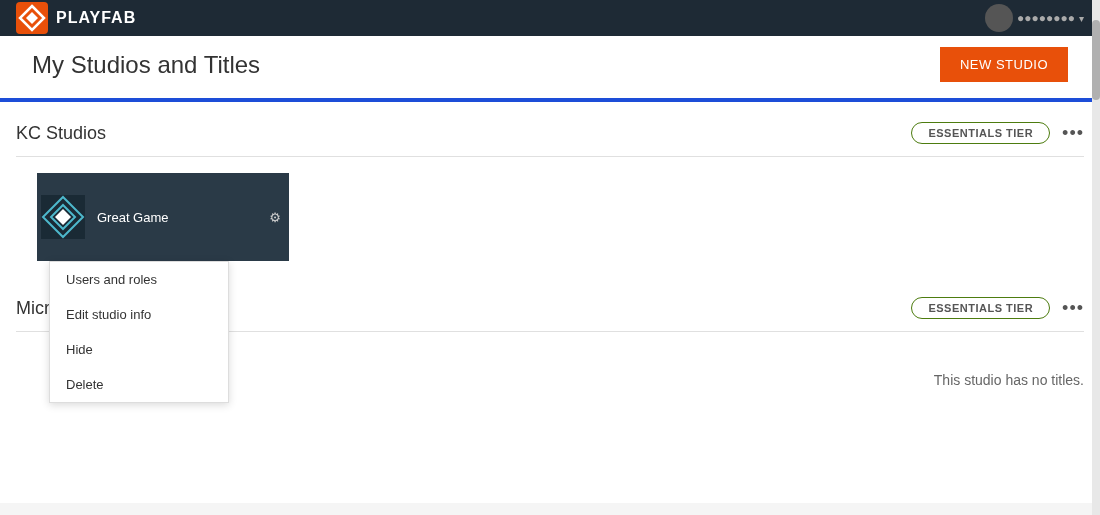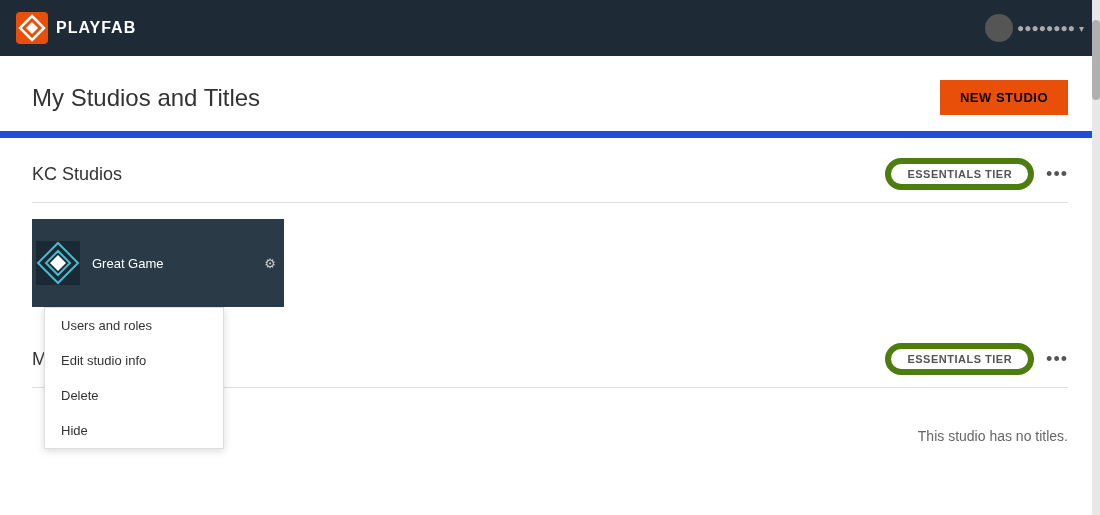--- a/index.html
+++ b/index.html
@@ -1,21 +1,21 @@
 <!DOCTYPE html>
 <html><head>
   <meta charset="utf-8">
   <style>
     * { margin: 0; padding: 0; box-sizing: border-box; }
     body { font-family: 'Segoe UI', Arial, sans-serif; background: #f5f5f5; width: 1100px; height: 515px; overflow: hidden; }
 
     
     .header {
       background: #1e2a35;
-      height: 56px;
+      height: 36px;
       display: flex;
       align-items: center;
       justify-content: space-between;
       padding: 0 16px;
     }
     .header-logo {
       display: flex;
       align-items: center;
       gap: 8px;
     }
@@ -52,63 +52,63 @@
       background: white;
       min-height: calc(515px - 48px);
       padding: 0;
     }
 
     
     .page-header {
       display: flex;
       align-items: center;
       justify-content: space-between;
-      padding: 24px 32px 16px 32px;
-      border-bottom: 7px solid #1d4ed8;
+      padding: 11px 32px 16px 32px;
+      border-bottom: 4px solid #1d4ed8;
     }
     .page-title {
       font-size: 24px;
       font-weight: 300;
       color: #333;
     }
     .new-studio-btn {
       background: #e8500a;
-      color: #000000;
+      color: #ffffff;
       border: none;
       padding: 10px 20px;
       font-size: 13px;
-      font-weight: 700;
+      font-weight: 400;
       letter-spacing: 0.5px;
       cursor: pointer;
       text-transform: uppercase;
     }
 
     
     .studio-section {
-      padding: 0 32px;
+      padding: 0 16px;
     }
     .studio-header {
       display: flex;
       align-items: center;
       justify-content: space-between;
       padding: 20px 0 12px 0;
       border-bottom: 1px solid #e0e0e0;
     }
     .studio-name {
       font-size: 18px;
       font-weight: 400;
       color: #333;
     }
     .studio-header-right {
       display: flex;
       align-items: center;
       gap: 12px;
     }
     .essentials-badge {
-      border: 6px solid #4d7c0f;
+      border: 1px solid #4d7c0f;
       border-radius: 20px;
       padding: 4px 16px;
       font-size: 11px;
       font-weight: 600;
       color: #555;
       letter-spacing: 0.5px;
       background: white;
     }
     .more-btn {
       color: #555;
@@ -178,20 +178,21 @@
       cursor: pointer;
       display: block;
     }
 
     
     .card-container {
       display: flex;
       flex-direction: column;
       position: relative;
       width: 200px;
+      margin-left: 21px;
     }
 
     
     .card-top {
       display: flex;
       background: #2a3a47;
     }
 
     .no-titles {
       text-align: right;
@@ -257,22 +258,22 @@
 
           <div class="game-card-title-bar">
             <span>Great Game</span>
             <span class="gear-icon">⚙</span>
           </div>
         </div>
 
         <div class="dropdown-menu">
           <span class="dropdown-item">Users and roles</span>
           <span class="dropdown-item">Edit studio info</span>
+          <span class="dropdown-item">Hide</span>
           <span class="dropdown-item">Delete</span>
-          <span class="dropdown-item">Hide</span>
         </div>
       </div>
     </div>
   </div>
 
   <div class="studio-section">
     <div class="studio-header">
       <span class="studio-name">Microsoft Docs</span>
       <div class="studio-header-right">
         <span class="essentials-badge">ESSENTIALS TIER</span>

